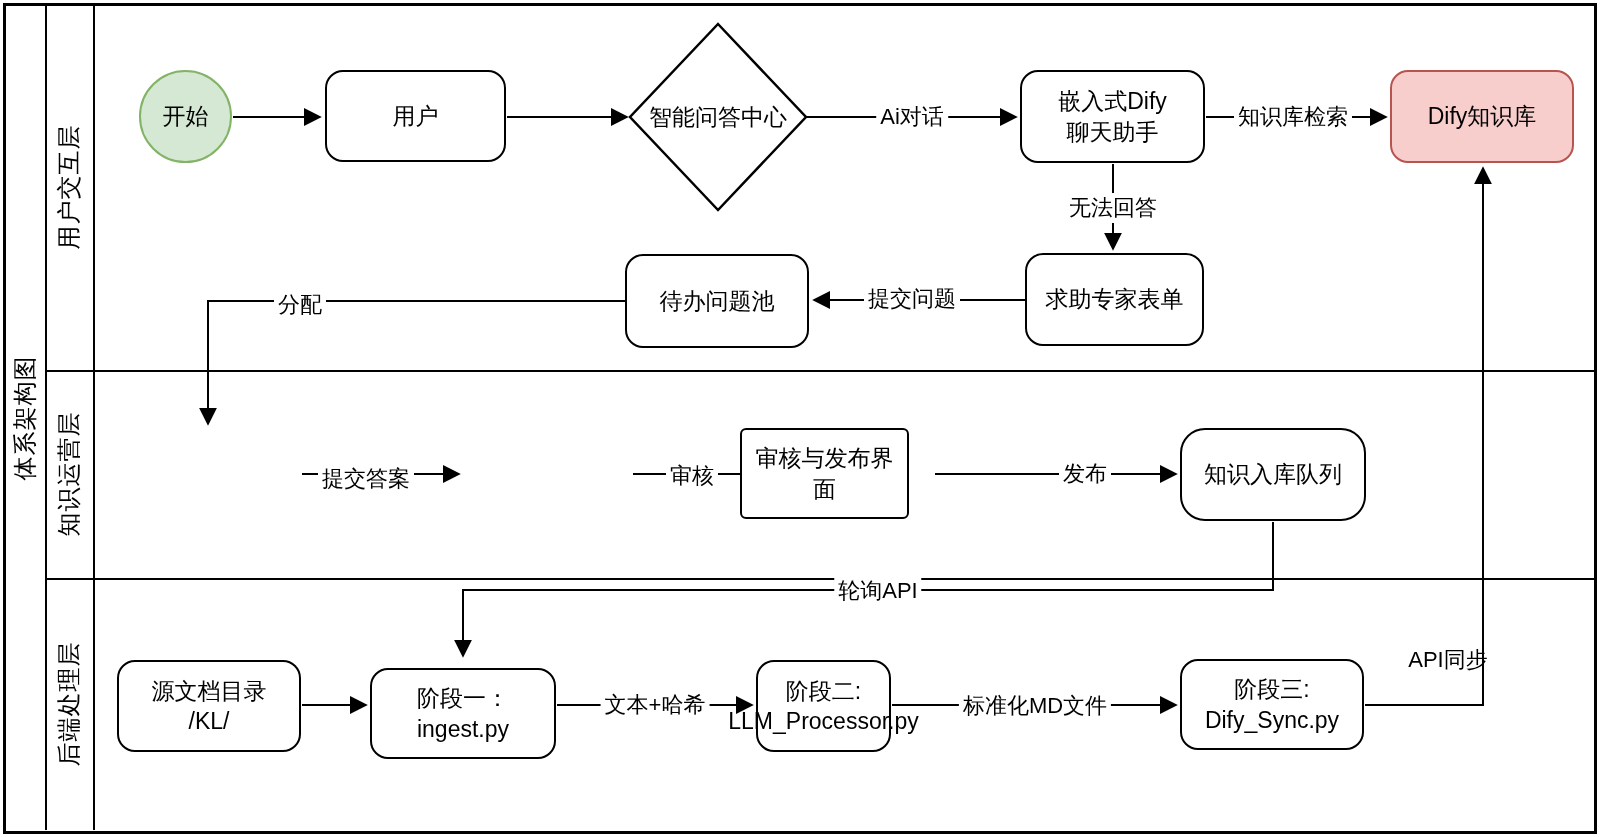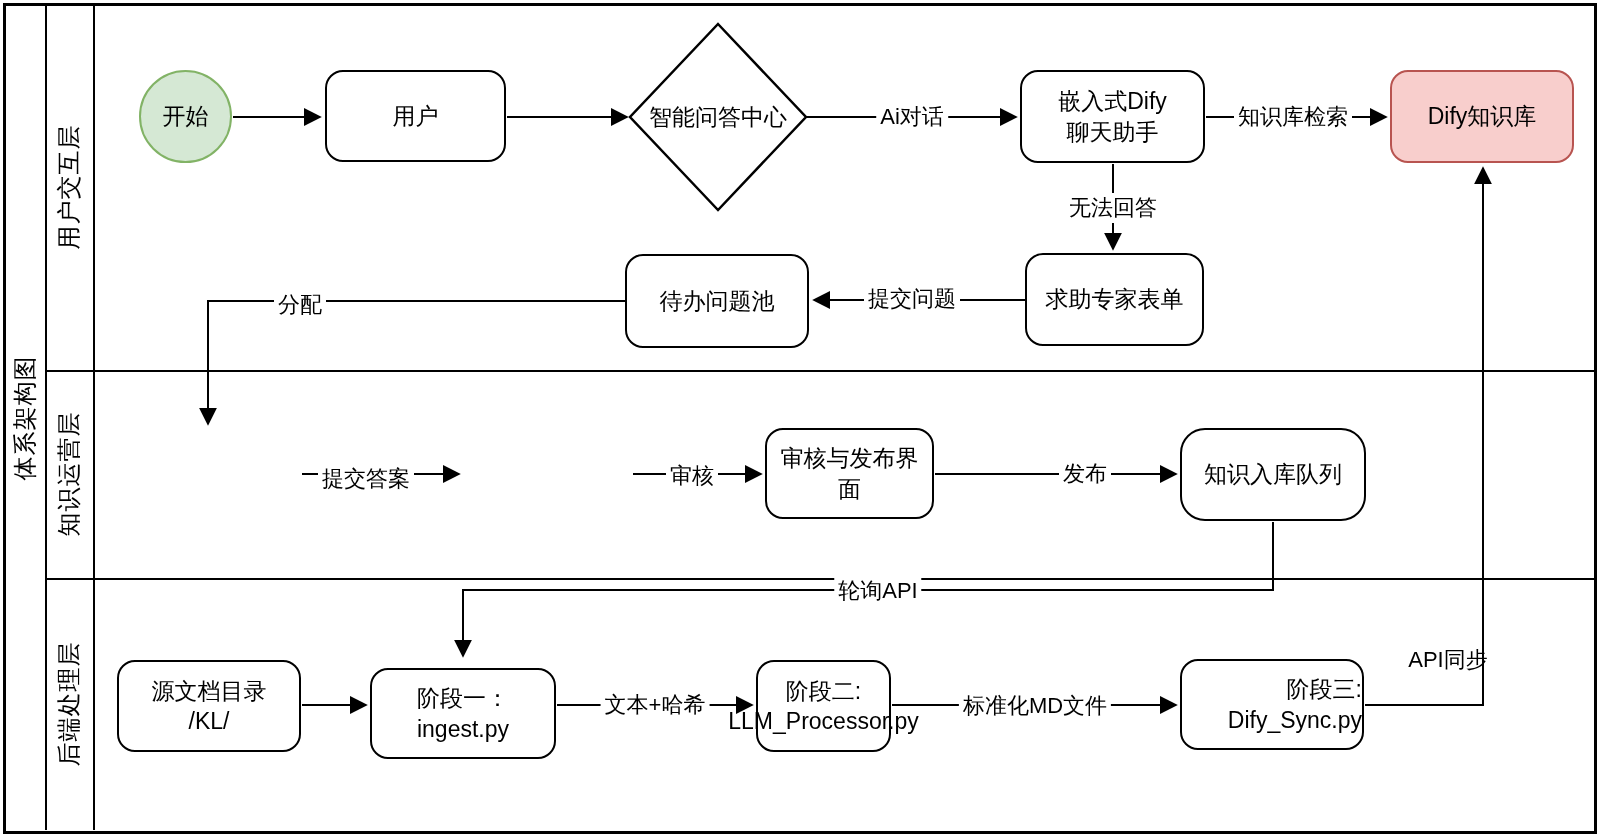--- a/index.html
+++ b/index.html
@@ -88,41 +88,41 @@
   <div class="node" style="left: 1390px; top: 70px; width: 180px; height: 89px; background: rgb(248, 206, 204); border-color: rgb(184, 84, 80);">
     <div>Dify知识库</div>
   </div>
   <div class="node" style="left:1025px;top:253px;width:175px;height:89px;">
     <div>求助专家表单</div>
   </div>
   <div class="node" style="left:625px;top:254px;width:180px;height:90px;">
     <div>待办问题池</div>
   </div>
 
-  <div class="node" style="left:765px;top:428px;width:165px;height:87px;">
+  <div class="node" style="left:740px;top:428px;width:165px;height:87px;border-radius:6px;">
     <div>审核与发布界</div>
     <div>面</div>
   </div>
   <div class="node" style="left:1180px;top:428px;width:182px;height:89px;border-radius:25px;">
     <div>知识入库队列</div>
   </div>
 
   <div class="node" style="left:117px;top:660px;width:180px;height:88px;">
     <div>源文档目录</div>
     <div>/KL/</div>
   </div>
   <div class="node" style="left:370px;top:660px;width:182px;height:87px;margin-top:8px;">
     <div>阶段一：</div>
     <div>ingest.py</div>
   </div>
   <div class="node" style="left:756px;top:660px;width:131px;height:88px;">
     <div>阶段二:</div>
     <div>LLM_Processor.py</div>
   </div>
-  <div class="node" style="left:1180px;top:659px;width:180px;height:87px;align-items:flex-end;">
+  <div class="node" style="left:1180px;top:659px;width:180px;height:87px;">
     <div>阶段三:</div>
     <div>Dify_Sync.py</div>
   </div>
 
   <div class="elabel" style="left:912px;top:117px;">Ai对话</div>
   <div class="elabel" style="left:1293px;top:117px;">知识库检索</div>
   <div class="elabel" style="left:1113px;top:208px;">无法回答</div>
   <div class="elabel" style="left:912px;top:299px;">提交问题</div>
   <div class="elabel" style="left:300px;top:305px;">分配</div>
   <div class="elabel" style="left:366px;top:479px;">提交答案</div>

